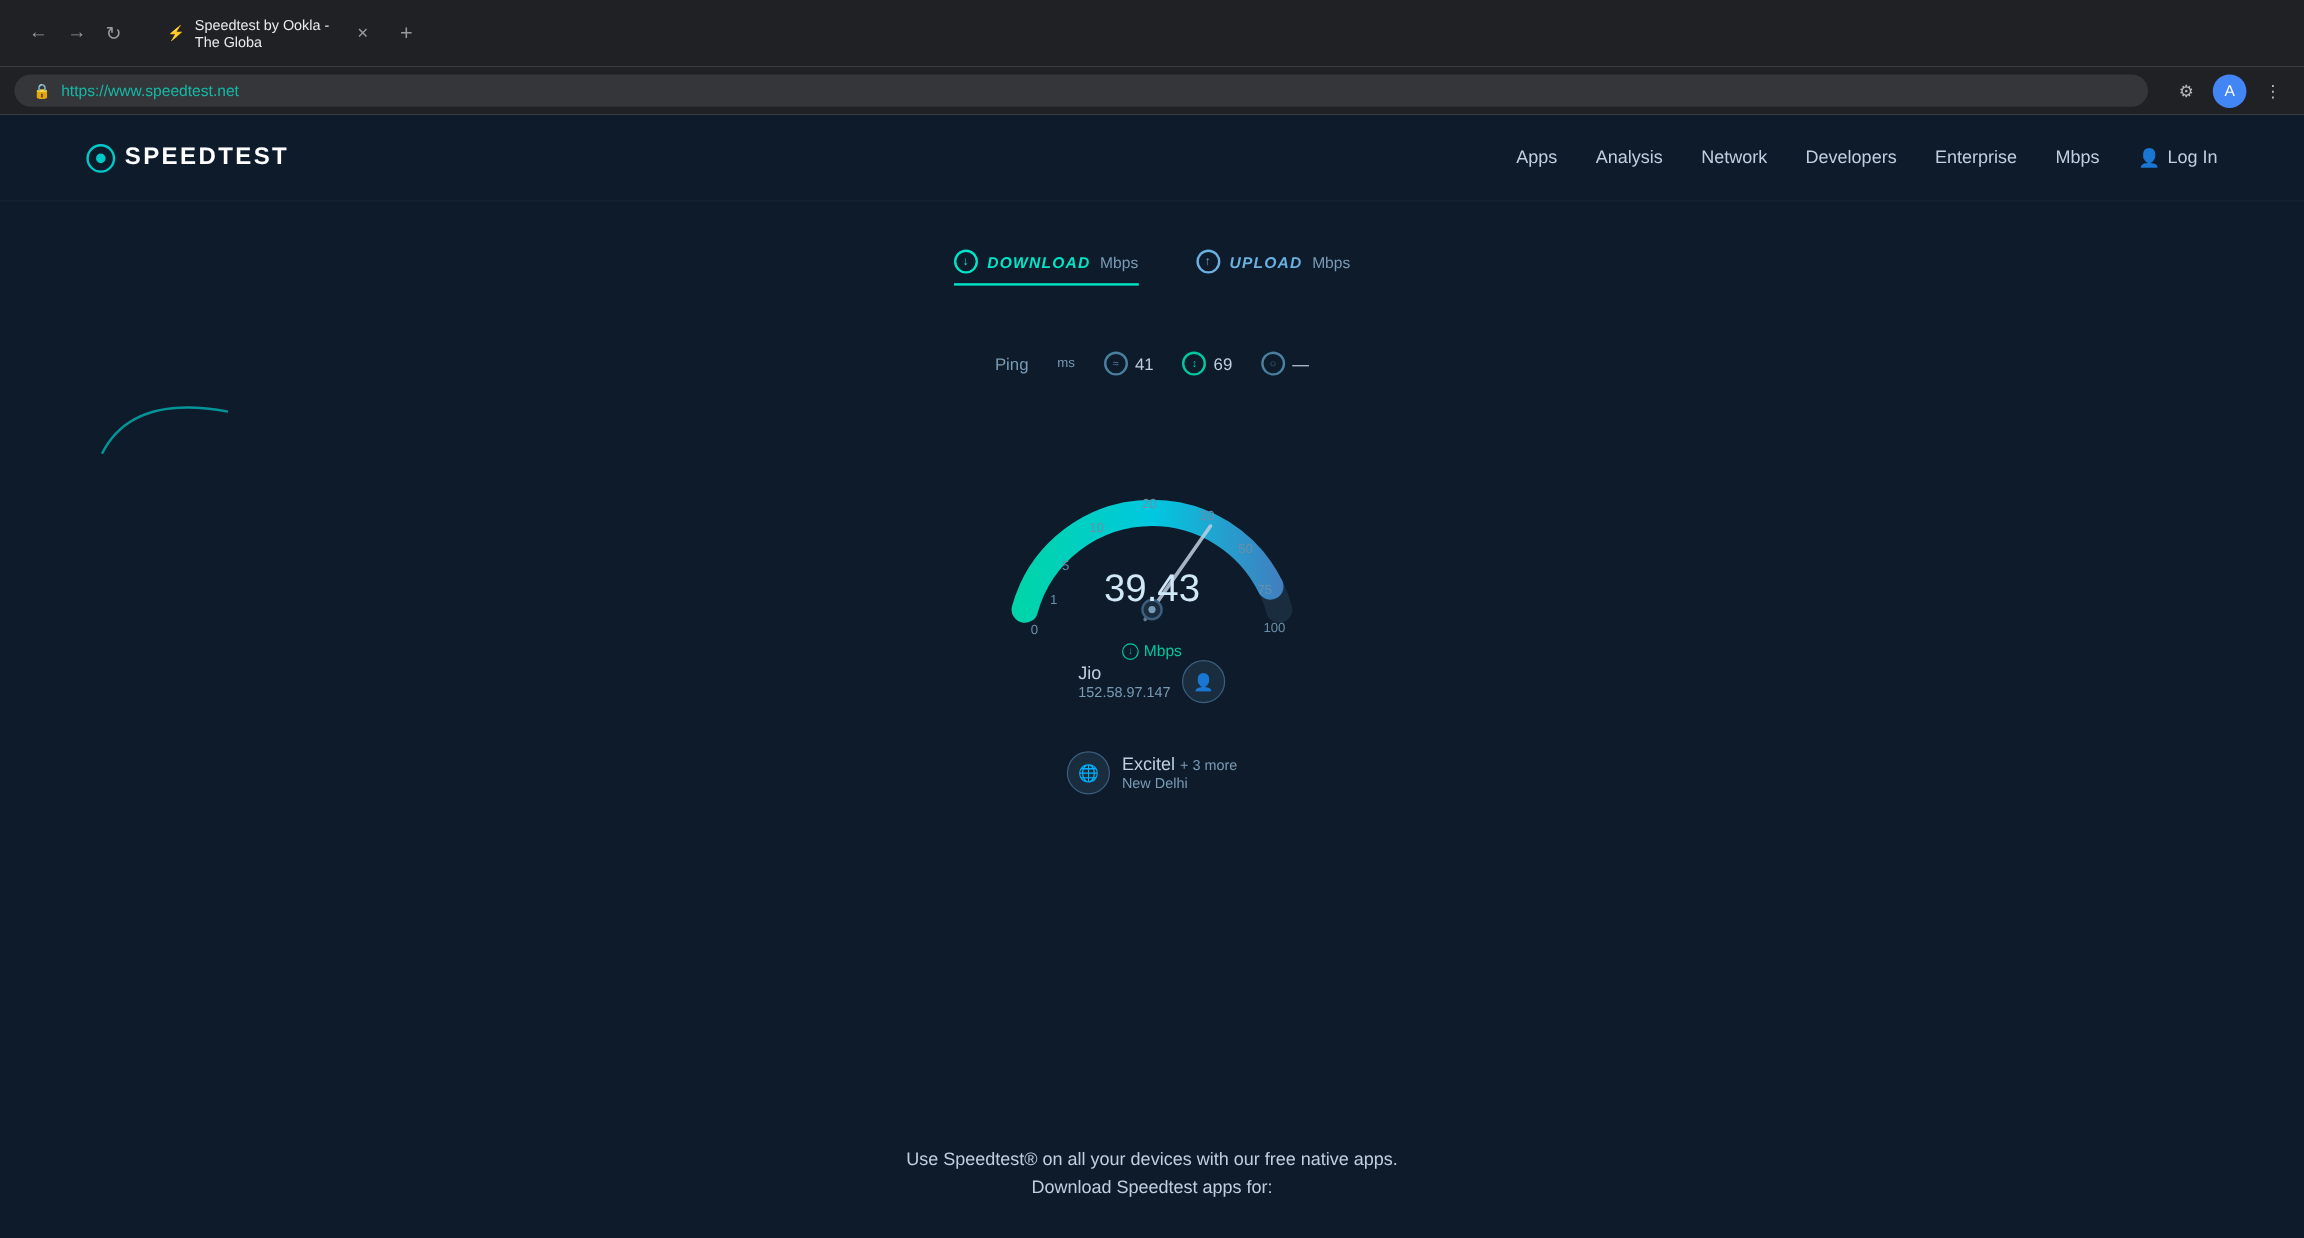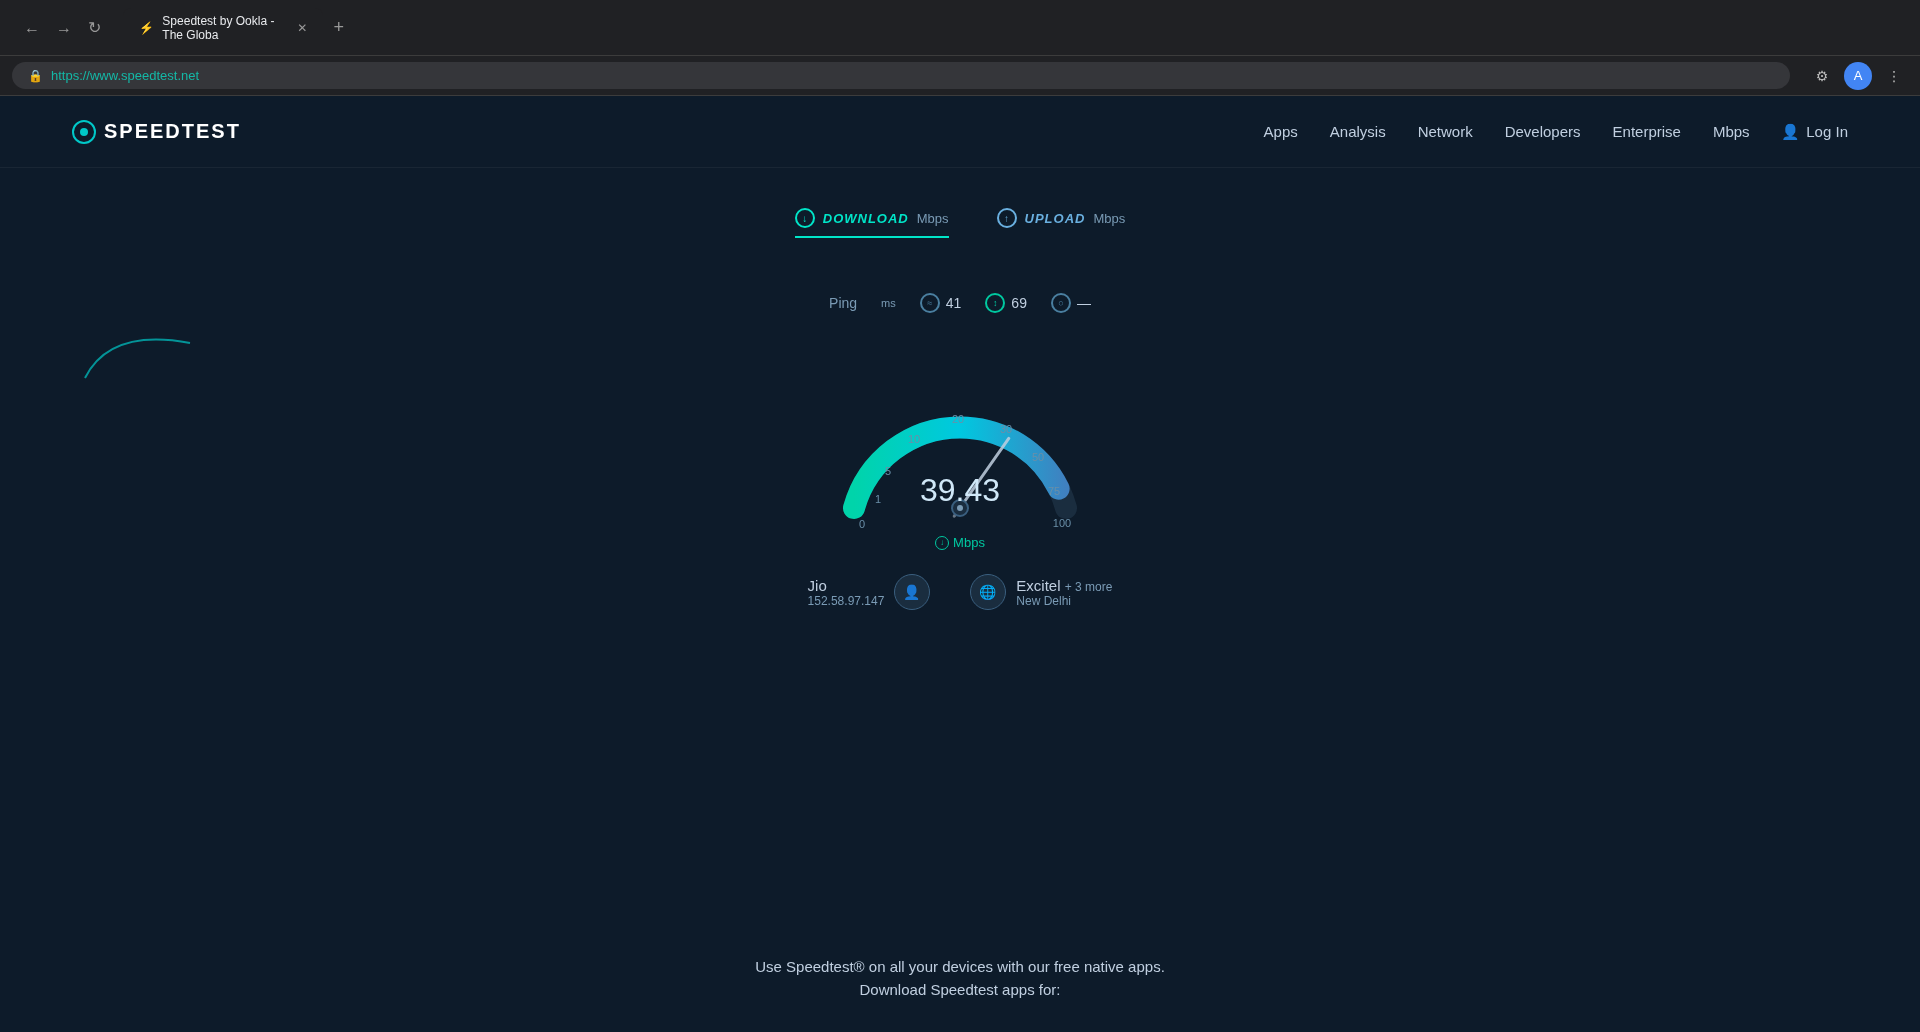--- a/index.html
+++ b/index.html
@@ -240,21 +240,21 @@
       display: inline-flex; align-items: center; justify-content: center;
       font-size: 8px;
     }
 
     
     .isp-row {
       display: flex;
       align-items: center;
       justify-content: center;
       gap: 40px;
-      margin-top: 24px;
+      flex-direction: column;
     }
     .isp-item {
       display: flex;
       align-items: center;
       gap: 10px;
     }
     .isp-info { text-align: left; }
     .isp-name { color: #c0cfe0; font-size: 15px; }
     .isp-sub { color: #7a9bb5; font-size: 12px; }
     .isp-badge {

